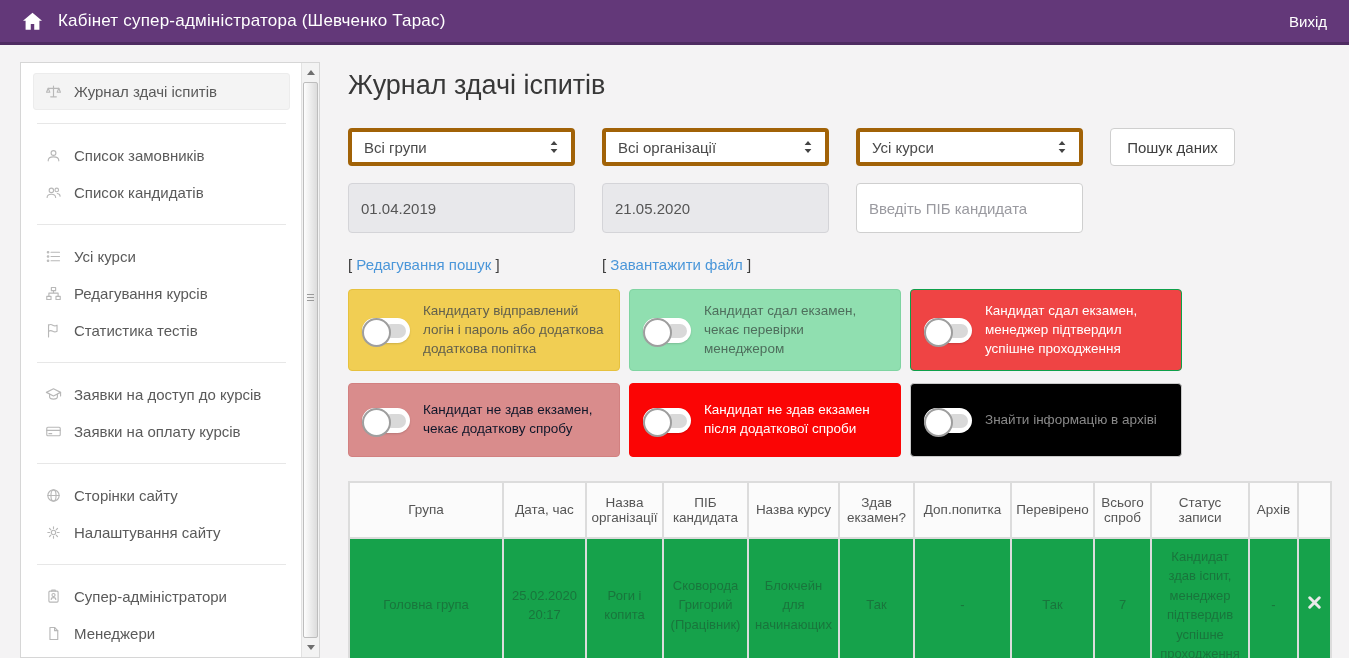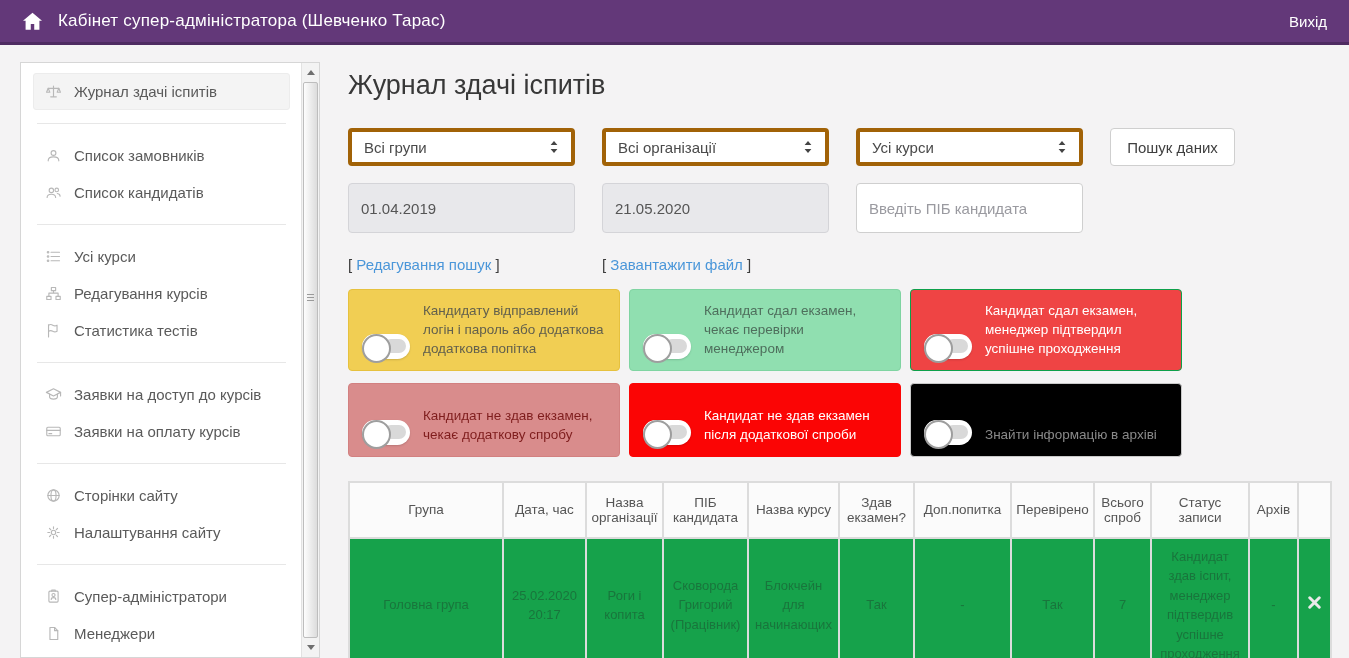--- a/index.html
+++ b/index.html
@@ -53,21 +53,21 @@
   .input { height:50px; border:1px solid #cfcfcf; border-radius:4px; padding:0 12px; font-size:15px;
            color:#4a4a4a; width:227px; font-family:inherit; background:#fff; }
   .input::placeholder { color:#9a9aa0; }
   .input.disabled { background:#e8e8eb; border-color:#d4d4d8; color:#555; }
 
   .links-row { display:grid; grid-template-columns:254px auto; margin:23px 0 2px; font-size:15px; color:#3c3c3c; }
   .link { color:#4a96d9; cursor:pointer; }
 
   .toggle-grid { display:grid; grid-template-columns:repeat(3,272px); gap:12px 9px; margin-top:16px; }
   .toggle-box { border-radius:4px; padding:11px 13px; display:flex; gap:13px; min-height:74px;
-                border:1px solid transparent; font-size:13.5px; line-height:1.4; align-items:flex-end; }
+                border:1px solid transparent; font-size:13.5px; line-height:1.4; align-items:center; }
   .switch { flex:0 0 auto; width:48px; height:25px; background:#fff; border-radius:13px; position:relative;
             margin-top:2px; cursor:pointer; box-shadow:0 1px 2px rgba(0,0,0,.15); }
   .switch::after { content:""; position:absolute; left:22px; right:4px; top:5.5px; height:14px;
                    border-radius:7px; background:#d9d9d9; }
   .switch::before { content:""; position:absolute; left:0; top:0; width:25px; height:25px; border-radius:50%;
                     background:#fff; border:2px solid #9e9e9e; z-index:1; }
   .toggle-label { padding-top:1px; }
 
   
   .exam-table { border-collapse:collapse; margin-top:24px; table-layout:fixed; width:982px; }
@@ -316,21 +316,21 @@
         <div class="toggle-label">Кандидату відправлений логін і пароль або додаткова додаткова попітка</div>
       </div>
       <div class="toggle-box" style="background: rgb(144, 223, 176); border-color: rgb(128, 212, 162); color: rgb(78, 110, 92);">
         <div class="switch"></div>
         <div class="toggle-label">Кандидат сдал екзамен, чекає перевірки менеджером</div>
       </div>
       <div class="toggle-box" style="background: #ef4444; border-color: rgb(13, 160, 74); color: rgb(255, 255, 255);">
         <div class="switch"></div>
         <div class="toggle-label">Кандидат сдал екзамен, менеджер підтвердил успішне проходження</div>
       </div>
-      <div class="toggle-box" style="background: rgb(217, 140, 140); border-color: rgb(210, 128, 128); color: #7f1d1d;">
+      <div class="toggle-box" style="background: rgb(217, 140, 140); border-color: rgb(210, 128, 128); color: #0f172a;">
         <div class="switch"></div>
         <div class="toggle-label">Кандидат не здав екзамен, чекає додаткову спробу</div>
       </div>
       <div class="toggle-box" style="background: rgb(251, 5, 5); border-color: rgb(251, 5, 5); color: rgb(255, 255, 255);">
         <div class="switch"></div>
         <div class="toggle-label">Кандидат не здав екзамен після додаткової спроби</div>
       </div>
       <div class="toggle-box" style="background: #000000; border-color: rgb(201, 201, 201); color: rgb(138, 138, 138);">
         <div class="switch"></div>
         <div class="toggle-label">Знайти інформацію в архіві</div>

